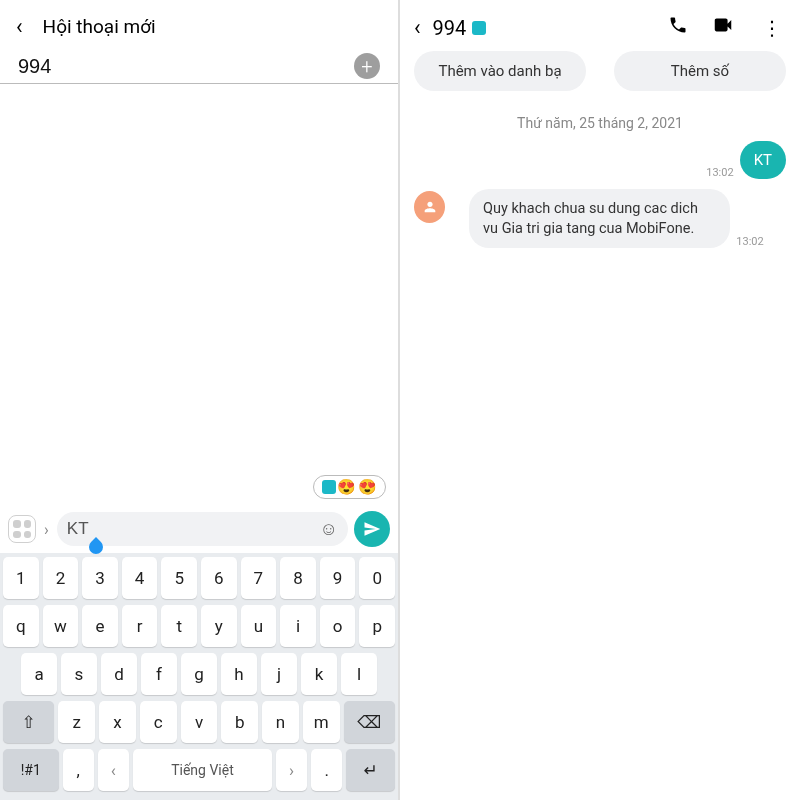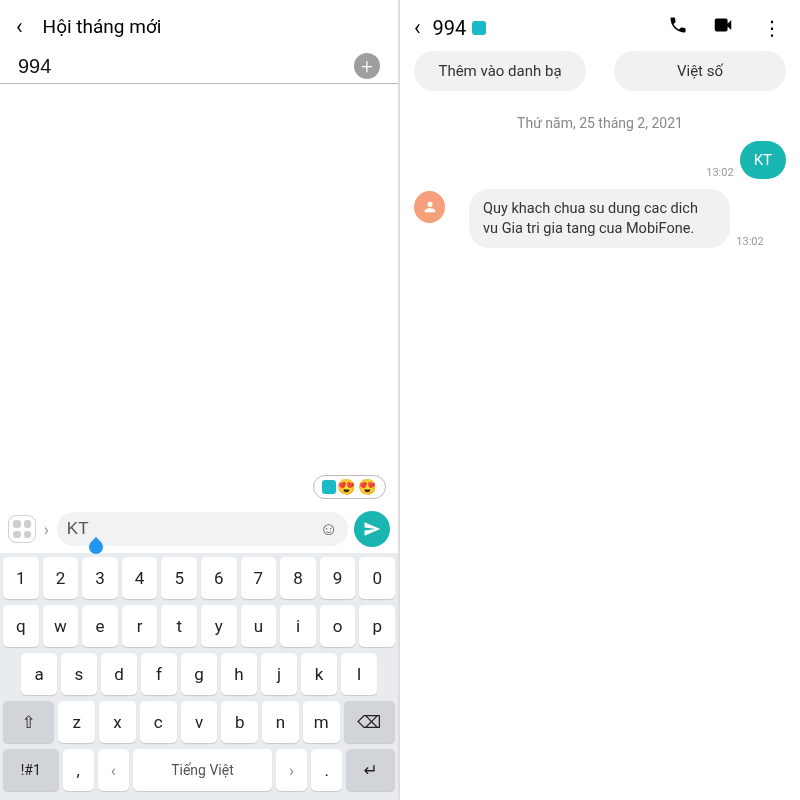--- a/index.html
+++ b/index.html
@@ -60,21 +60,21 @@
   .in-wrap { display:flex; align-items:flex-end; gap:6px;}
   .msg-in .bubble { background:#f0f1f3; color:#333; padding:10px 14px; border-radius:20px; font-size:14.5px; line-height:1.35; max-width:270px;}
   .msg-in .time { font-size:11px; color:#999;}
 </style>
 </head>
 <body>
 
 <div class="panel panel-left">
   <div class="hdr-l">
     <span class="back-icon">‹</span>
-    <span class="hdr-title">Hội tháng mới</span>
+    <span class="hdr-title">Hội thoại mới</span>
   </div>
   <div class="recip-row">
     <input class="recip-input" value="994" style="">
     <div class="add-btn">+</div>
   </div>
   <div class="msg-body-l">
     <div class="emoji-pill">
       <span class="sq"></span>
       <span>😍</span>
       <span>😍</span>
@@ -173,21 +173,21 @@
     </span>
     <span class="hdr-ic">
       <svg width="22" height="22" viewBox="0 0 24 24" fill="#000">
           <path d="M17 10.5V7c0-1.1-.9-2-2-2H5C3.9 5 3 5.9 3 7v10c0 1.1.9 2 2 2h10c1.1 0 2-.9 2-2v-3.5l4 4v-11l-4 4z"></path>
         </svg>
     </span>
     <span class="more">⋮</span>
   </div>
   <div class="action-row">
     <div class="action-btn">Thêm vào danh bạ</div>
-    <div class="action-btn">Việt số</div>
+    <div class="action-btn">Thêm số</div>
   </div>
   <div class="date-lbl">Thứ năm, 25 tháng 2, 2021</div>
   <div class="msgs">
     <div class="msg-out">
       <span class="time">13:02</span>
       <span class="bubble">KT</span>
     </div>
     <div class="msg-in">
       <div class="avatar">
         <svg viewBox="0 0 24 24">

